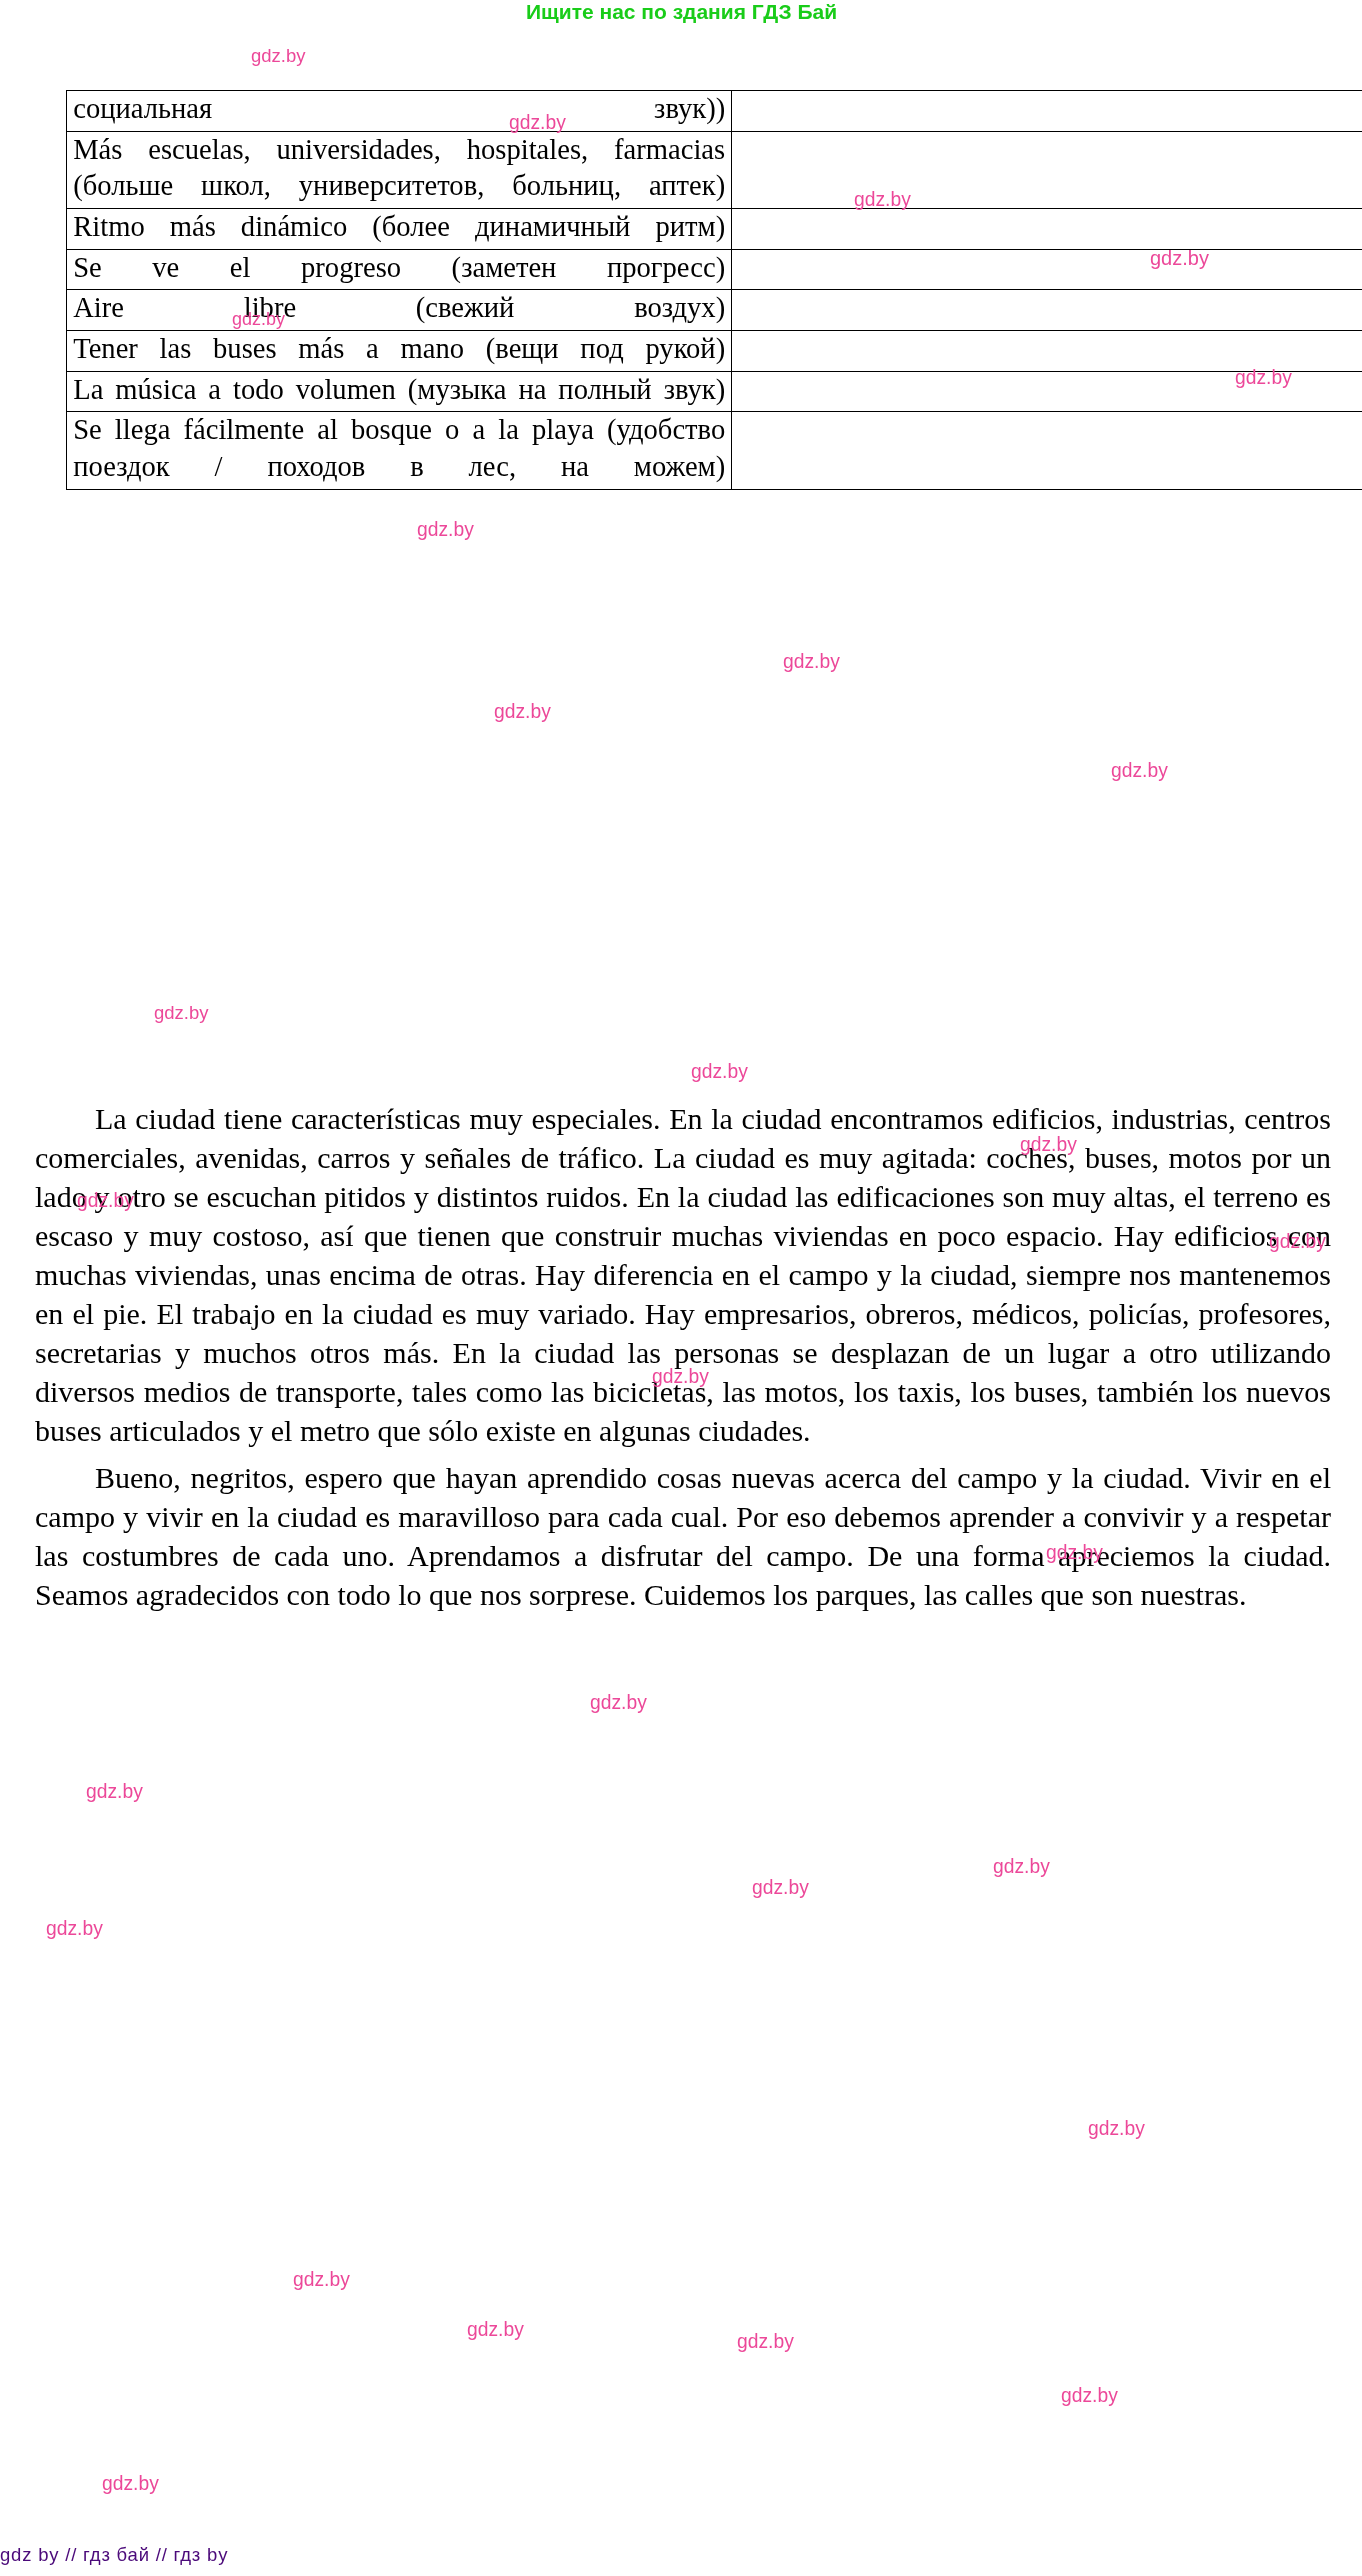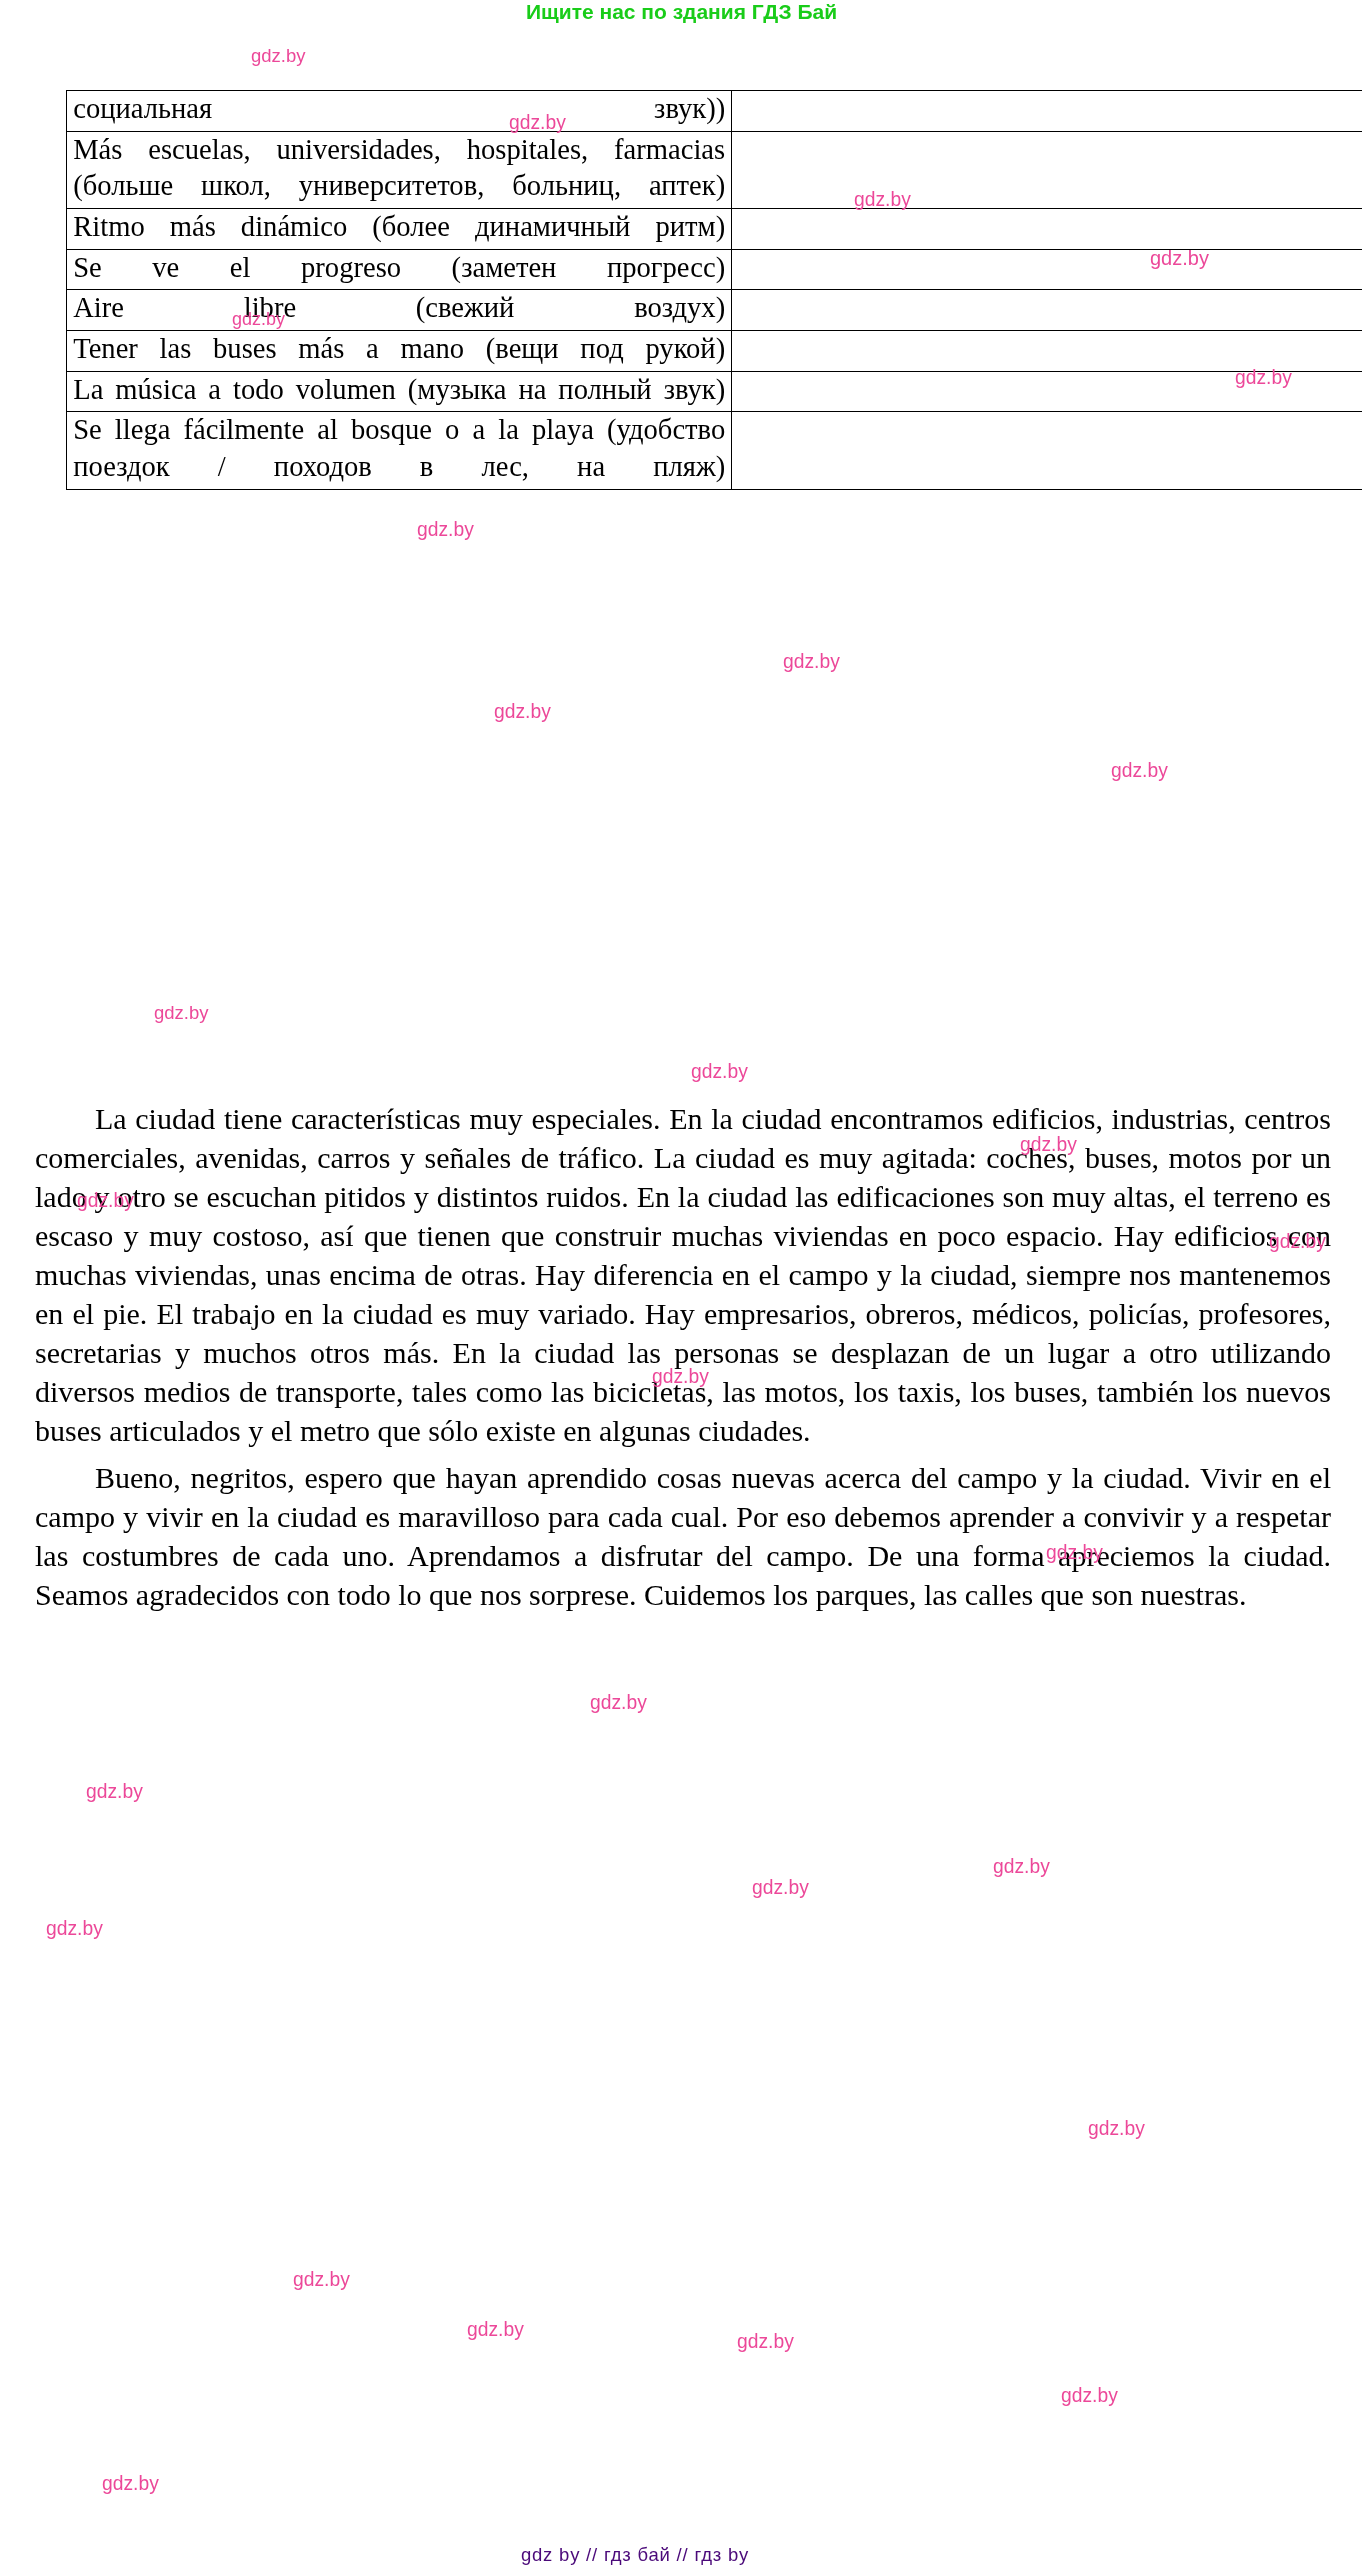--- a/index.html
+++ b/index.html
@@ -94,21 +94,20 @@
   .para.tight { margin-top: 0px; }
   .spacer-sm { height: 14px; }
   .spacer-md { height: 45px; }
 
   
   #footer {
     position: absolute;
     left: 0px;
     top: 2544px;
     width: 1270px;
-    text-align: center;
     font-family: "Liberation Sans", "DejaVu Sans", sans-serif;
     font-size: 18.5px;
     color: #4B0A7A;
     letter-spacing: 0.8px;
   }
 </style>
 </head>
 <body>
 
 <div id="top-banner" style="color: rgb(25, 204, 25);">Ищите нас по здания ГДЗ Бай</div>
@@ -137,21 +136,21 @@
     </tr>
     <tr>
       <td class="col-left">Tener las buses más a mano (вещи под рукой)</td>
       <td class="col-right"></td>
     </tr>
     <tr>
       <td class="col-left">La música a todo volumen (музыка на полный звук)</td>
       <td class="col-right"></td>
     </tr>
     <tr>
-      <td class="col-left">Se llega fácilmente al bosque o a la playa (удобство поездок / походов в лес, на пляж)</td>
+      <td class="col-left">Se llega fácilmente al bosque o a la playa (удобство поездок / походов в лес, на можем)</td>
       <td class="col-right"></td>
     </tr>
   </tbody>
 </table>
 
 <div id="content">
 
 
   <div class="spacer-sm"></div>
 

